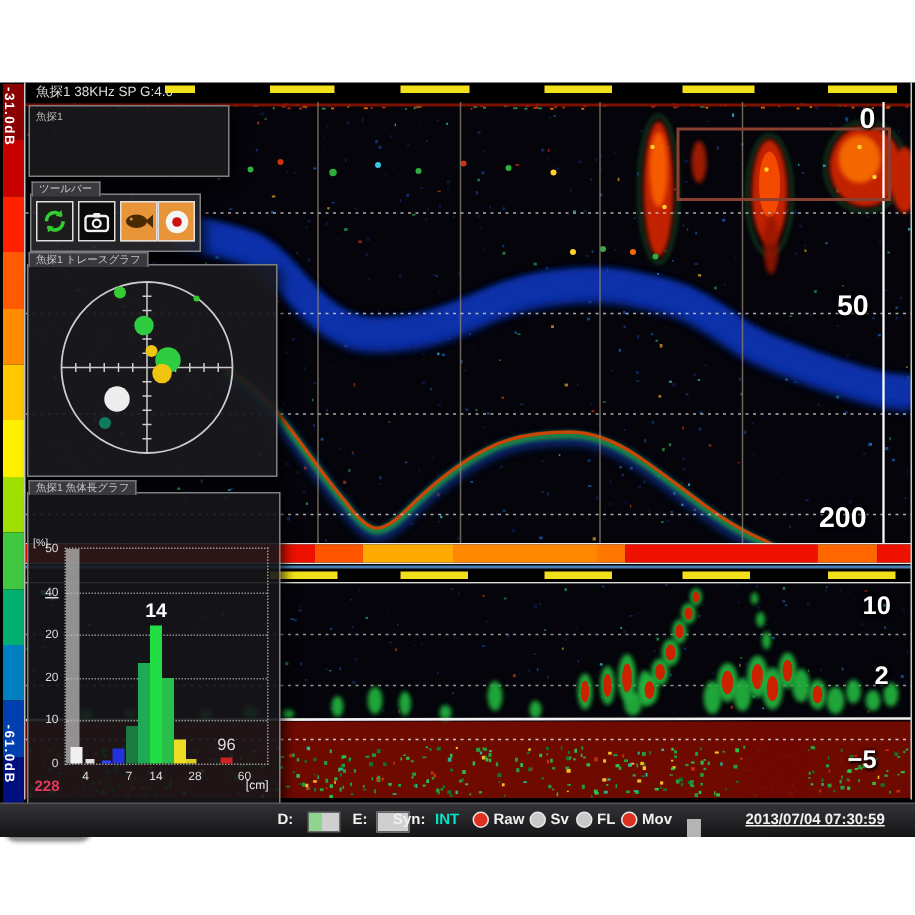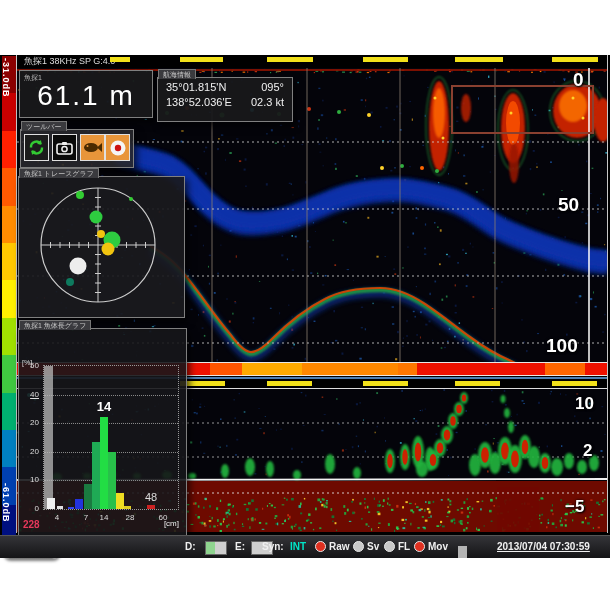--- a/index.html
+++ b/index.html
@@ -787,21 +787,21 @@
         <line x1="0" y1="74" x2="591" y2="74"></line>
           <line x1="0" y1="141" x2="591" y2="141"></line>
         <line x1="0" y1="208" x2="591" y2="208"></line>
           <line x1="0" y1="275" x2="591" y2="275"></line>
       </g>
       <line x1="572" y1="0" x2="572" y2="294" stroke="#ffffff" stroke-width="1.5"></line>
       <rect x="435" y="18" width="141" height="47" class="selbox"></rect>
     </svg>
     <div class="depthlab" style="left:556px;top:1px;">0</div>
     <div class="depthlab" style="left:541px;top:126px;">50</div>
-    <div class="depthlab" style="left:529px;top:267px;">100</div>
+    <div class="depthlab" style="left:529px;top:267px;">200</div>
   </div>
 
   <div id="hardness" class="abs">
     <div style="flex:0 0 193px;background:#ee1100;"></div>
     <div style="flex:0 0 32px;background:#ff5500;"></div>
     <div style="flex:0 0 60px;background:#ffaa00;"></div>
     <div style="flex:0 0 96px;background:#ff8800;"></div>
     <div style="flex:0 0 19px;background:#ff7700;"></div>
     <div style="flex:0 0 128px;background:#ee1100;"></div>
     <div style="flex:0 0 40px;background:#ff6600;"></div>
@@ -1491,34 +1491,22 @@
     <div class="depthlab" style="left:558px;top:5px;font-size:17px;">10</div>
     <div class="depthlab" style="left:566px;top:52px;font-size:17px;">2</div>
     <div class="depthlab" style="left:548px;top:108px;font-size:17px;">−5</div>
   </div>
 
   <div class="abs edge" style="left:16px;top:0;height:478px;"></div>
   <div class="abs edge" style="left:607px;top:0;height:478px;"></div>
 
   <div id="depth-panel" class="panel">
     <div id="depth-src">魚探1</div>
-    <div id="depth-val">61.1 m</div>
   </div>
 
-  <div id="nav-panel" class="panel">
-    <div class="tab">航海情報</div>
-    <div class="navrow">
-      <span>35°01.815'N</span>
-      <span>095°</span>
-    </div>
-    <div class="navrow">
-      <span>138°52.036'E</span>
-      <span>02.3 kt</span>
-    </div>
-  </div>
 
   <div id="tool-panel" class="panel">
     <div class="tab">ツールバー</div>
     <div class="btn dark" style="left:3px;">
       <svg width="17" height="17" viewBox="0 0 17 17">
         <path d="M3,8.5 A5.5,5.5 0 0 1 13,5" fill="none" stroke="#33cc33" stroke-width="2.4"></path>
         <path d="M14,8.5 A5.5,5.5 0 0 1 4,12" fill="none" stroke="#33cc33" stroke-width="2.4"></path>
         <path d="M13,1 L13.5,5.5 9,5" fill="#33cc33"></path>
           <path d="M4,16 L3.5,11.5 8,12" fill="#33cc33"></path>
       </svg>
@@ -1618,21 +1606,21 @@
         </div>
     </div>
     <div id="hist-x">
         <div class="xtick" style="left: 28px;">4</div>
         <div class="xtick" style="left: 57px;">7</div>
         <div class="xtick" style="left: 75px;">14</div>
         <div class="xtick" style="left: 101px;">28</div>
         <div class="xtick" style="left: 134px;">60</div>
       </div>
     <div id="peak-lab">14</div>
-    <div id="out-lab">48</div>
+    <div id="out-lab">96</div>
     <div id="fish-count">228</div>
     <div id="fish-xunit">[cm]</div>
   </div>
 
   <div id="status" class="abs">
     <span style="left:185px;">D:</span>
     <div class="ind-box" style="left:205px;background:linear-gradient(to right,#8fd48f 0 45%,#cfcfcf 45%);"></div>
     <span style="left:235px;">E:</span>
     <div class="ind-box" style="left:251px;background:#cfcfcf;"></div>
     <span style="left:262px;">Syn:</span>

